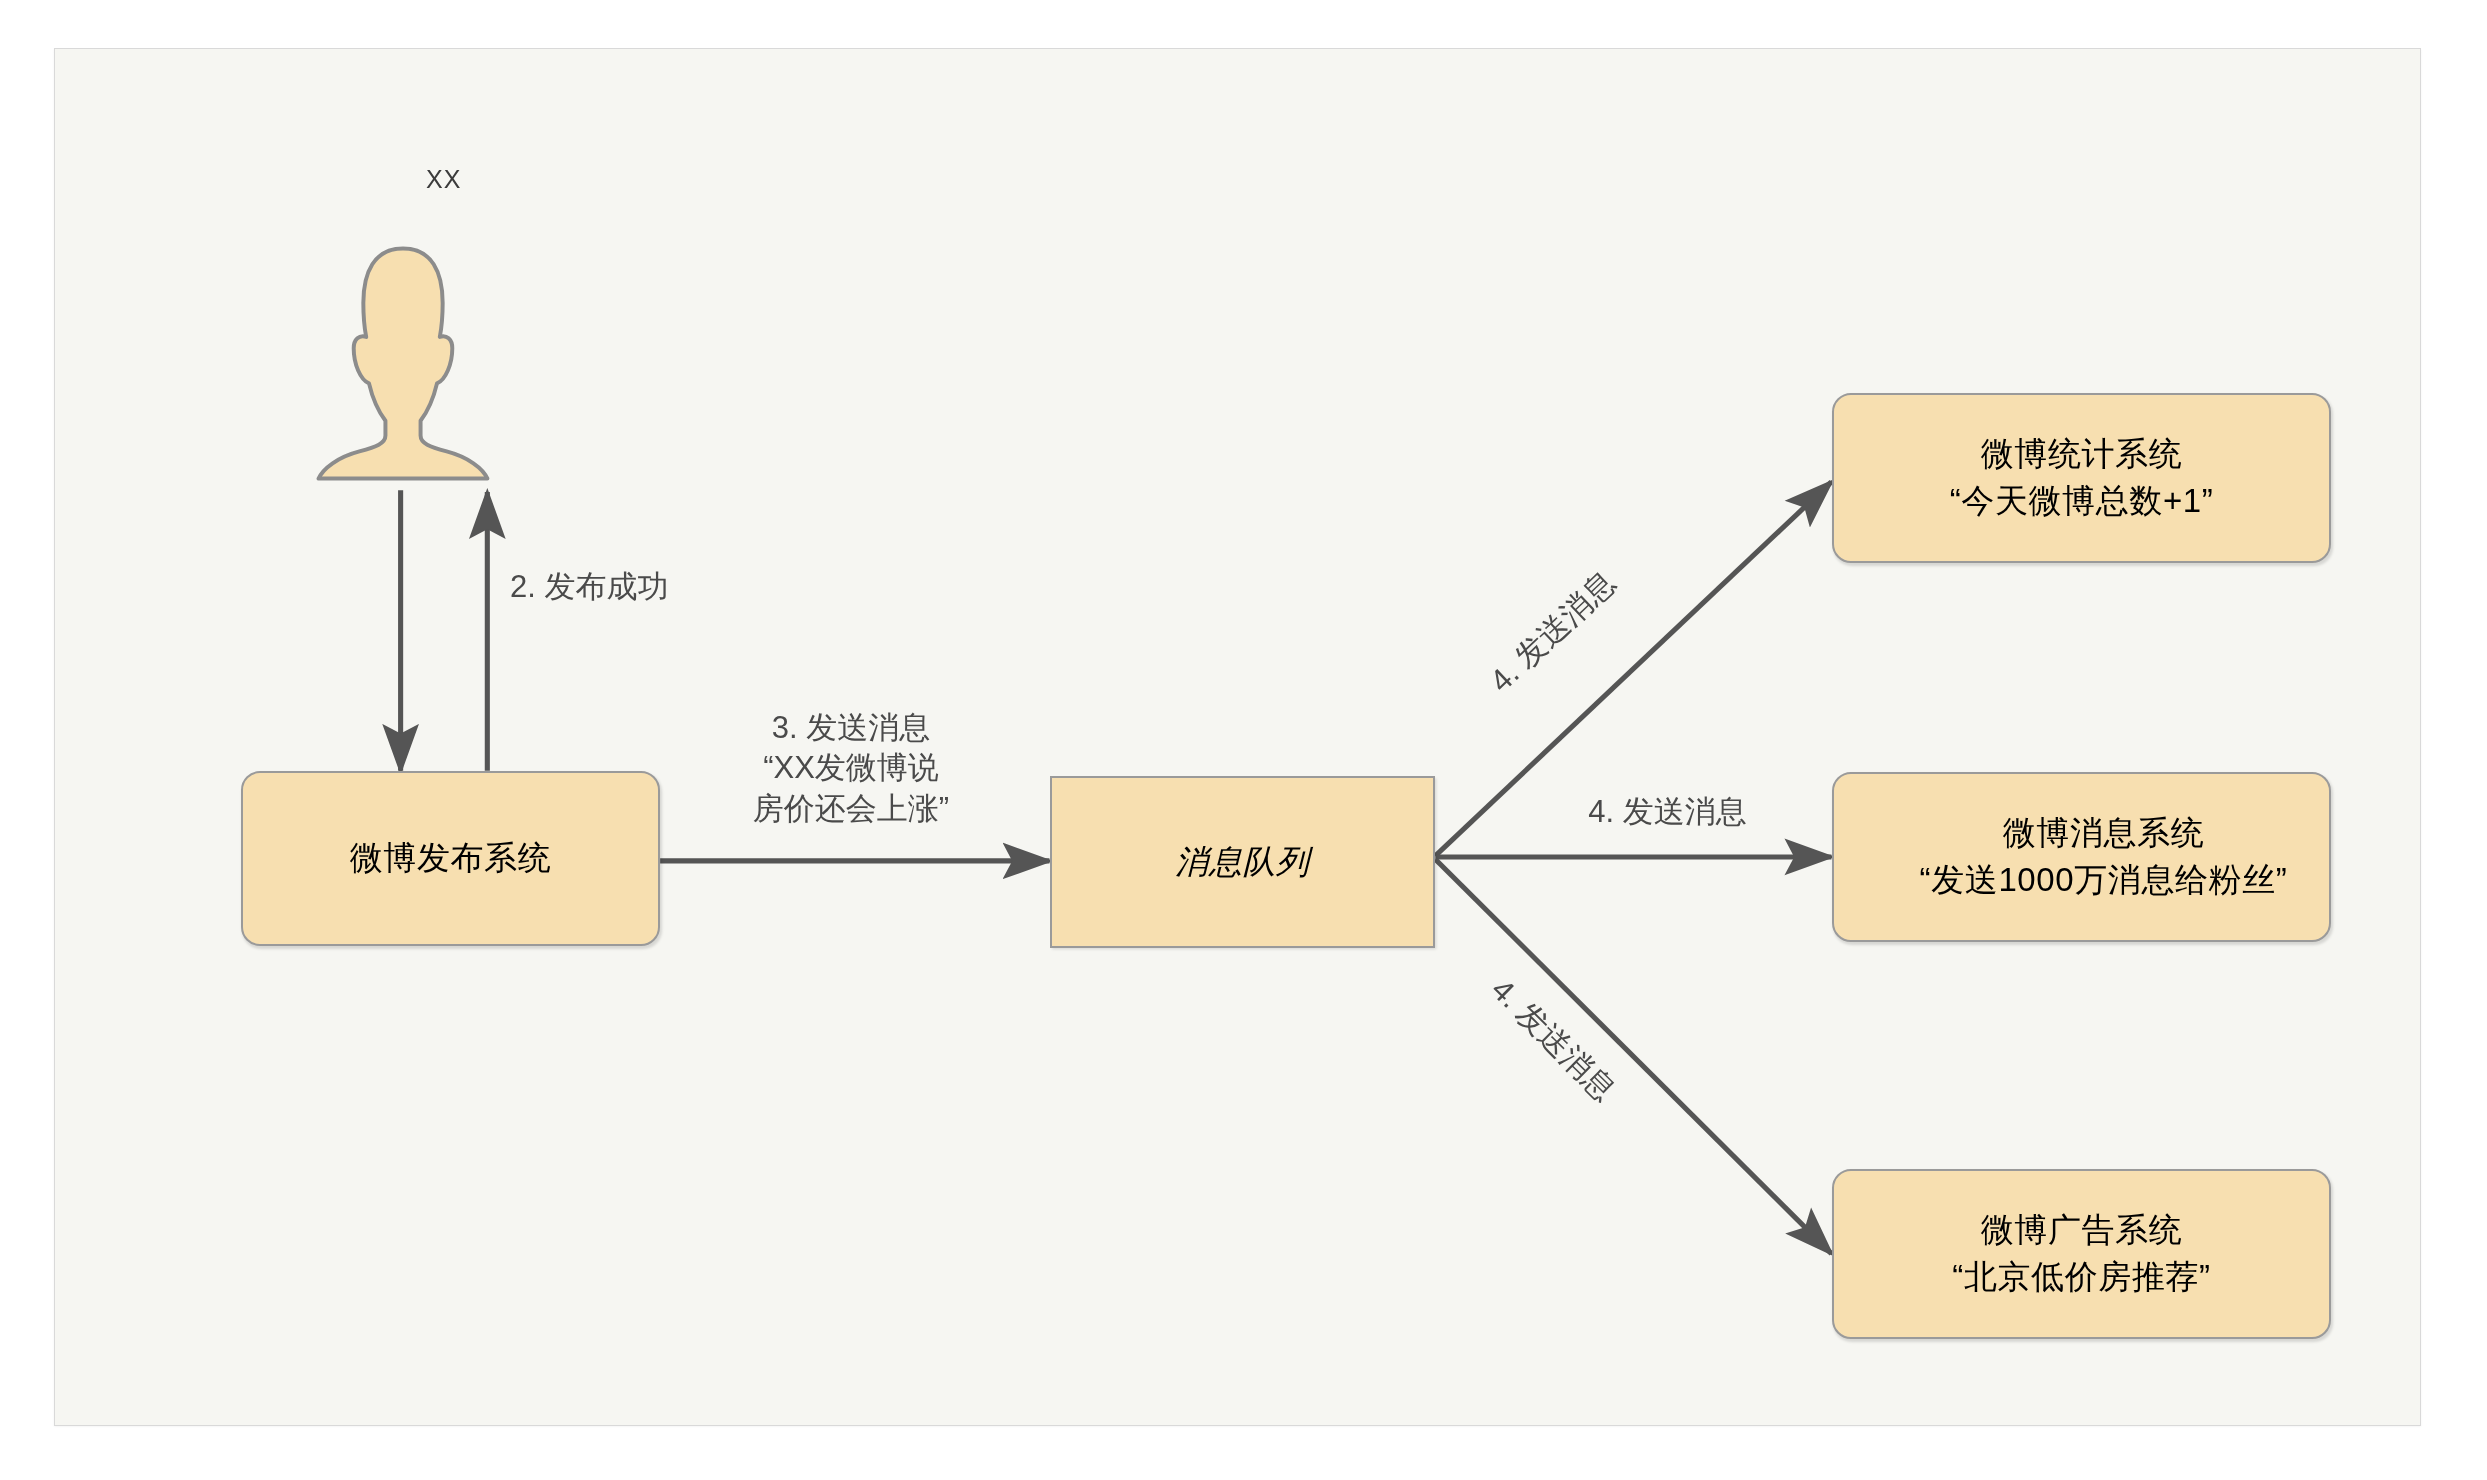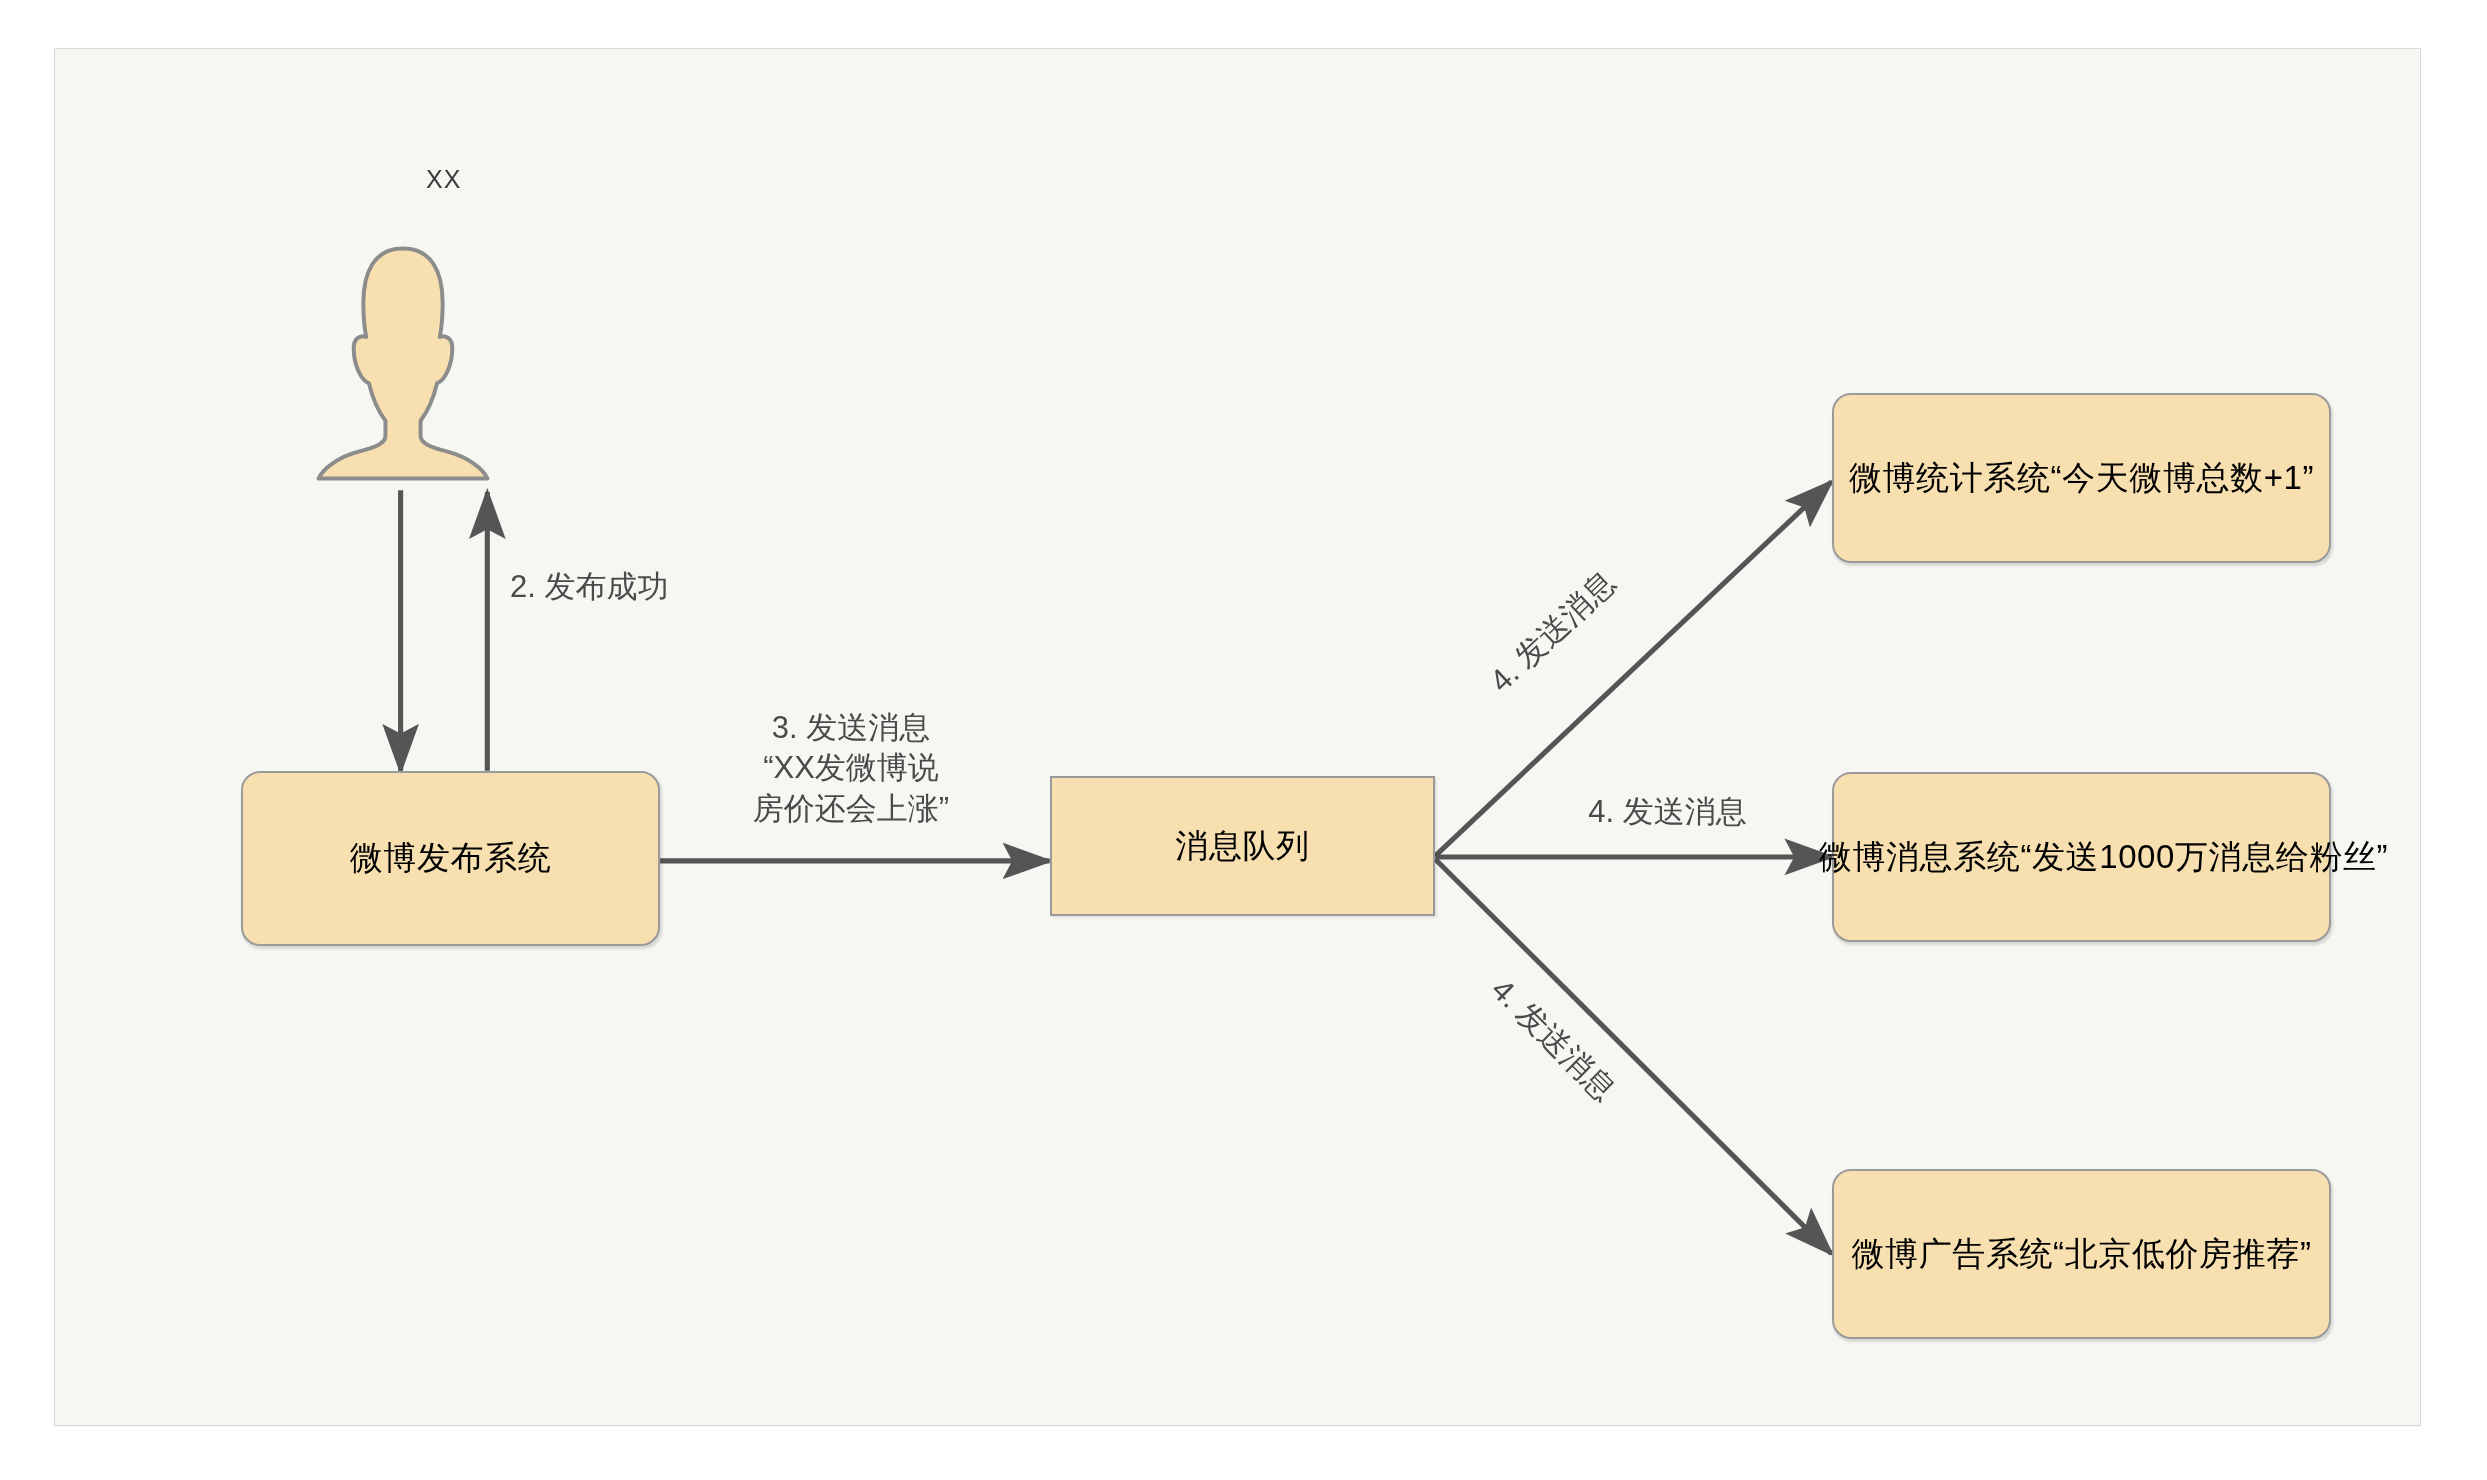--- a/index.html
+++ b/index.html
@@ -37,20 +37,21 @@
     height: 1481px;
     pointer-events: none;
   }
 
   .node {
     position: absolute;
     background: #f7dfb0;
     border: 2.3px solid #9a9a9a;
     box-sizing: border-box;
     display: flex;
+    flex-direction: column;
     align-items: center;
     justify-content: center;
     color: #000000;
     box-shadow: 1.7px 2.3px 2.8px rgba(0,0,0,0.13);
   }
   .node .line {
     font-size: 33px;
     line-height: 1.42;
     white-space: nowrap;
     letter-spacing: 0.6px;
@@ -122,21 +123,21 @@
              C 230 240, 242 212, 242 184
              C 242 168, 232 160, 220 164
              C 223 148, 225 126, 225 104
              C 225 50, 206 8, 155 8 Z" fill="#f7dfb0" stroke="#8c8c8c" stroke-width="7" stroke-linejoin="round"></path>
   </svg>
 
   <div class="node rounded" style="left:241px; top:771px; width:419px; height:175px;">
     <div class="line">微博发布系统</div>
   </div>
 
-  <div class="node square" style="left:1050px; top:776px; width:385px; height:140px;">
+  <div class="node square" style="left:1050px; top:776px; width:385px; height:172px;font-style:italic;">
     <div class="line">消息队列</div>
   </div>
 
   <div class="node rounded" style="left:1832px; top:393px; width:499px; height:170px;">
     <div class="line">微博统计系统</div>
     <div class="line">“今天微博总数+1”</div>
   </div>
 
   <div class="node rounded" style="left:1832px; top:772px; width:499px; height:170px;padding-left:44px;">
     <div class="line">微博消息系统</div>

